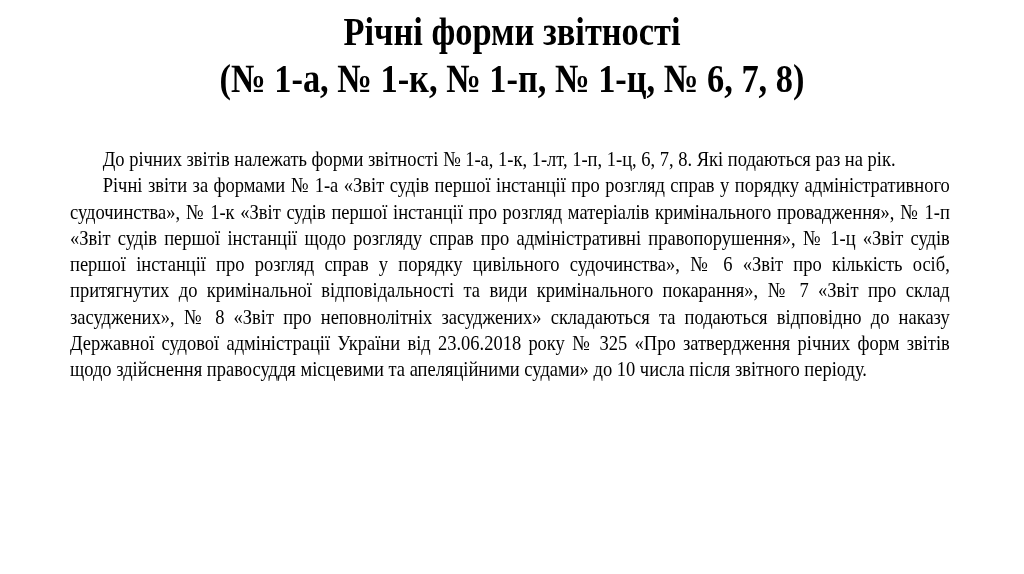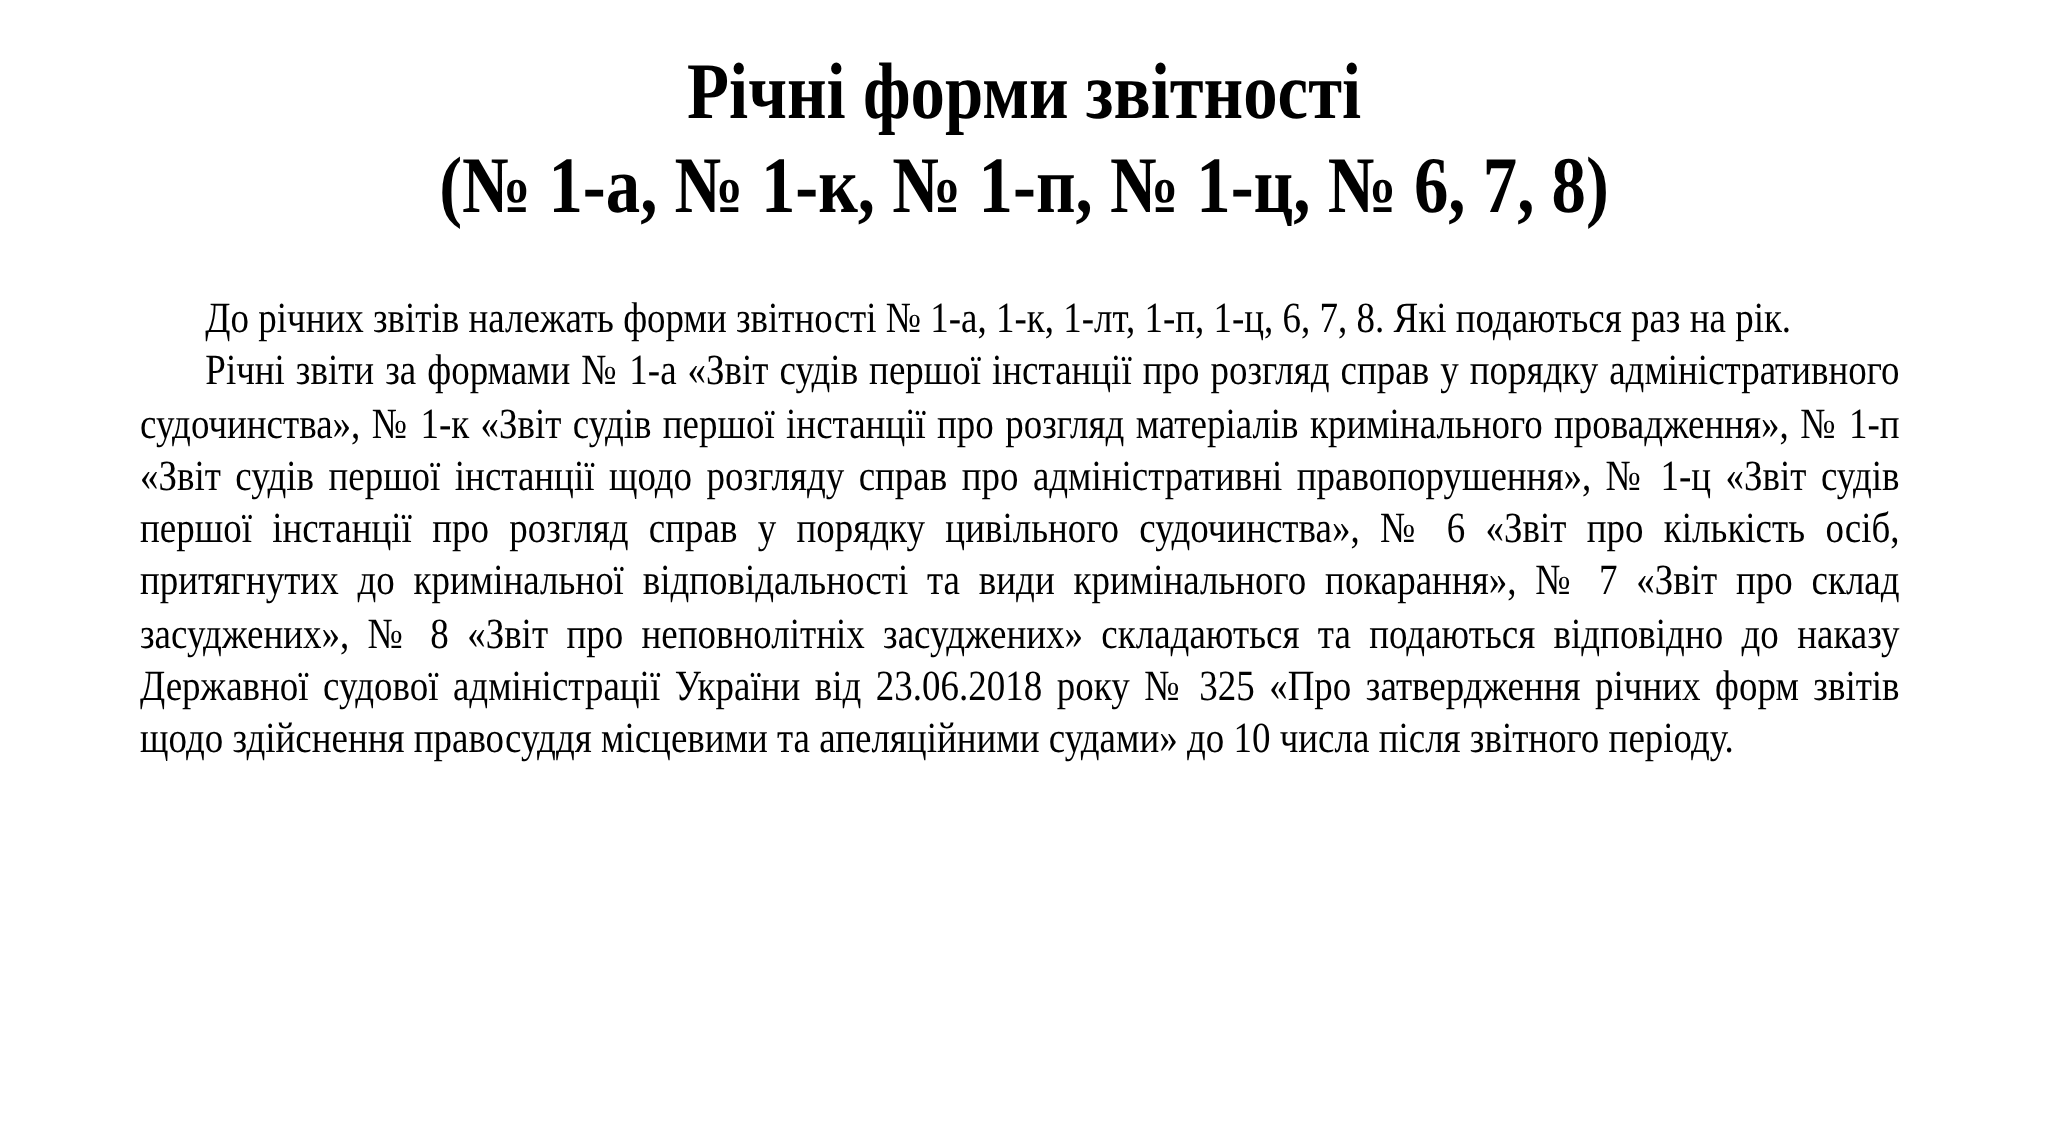--- a/index.html
+++ b/index.html
@@ -1,18 +1,18 @@
 <!DOCTYPE html>
 <html><head>
 <meta charset="utf-8">
 <style>
   html, body { margin:0; padding:0; background:#ffffff; }
   body { width:1024px; height:574px; overflow:hidden; position:relative; font-family:"Liberation Serif", serif; color:#000; }
   .slide { position:absolute; left:0; top:0; width:1024px; height:574px; background:#fff; }
-  .title { position:absolute; left:0; top:22px; width:1024px; text-align:center; font-weight:bold; font-size:40px; line-height:47px; }
+  .title { position:absolute; left:0; top:8px; width:1024px; text-align:center; font-weight:bold; font-size:40px; line-height:47px; }
   .title-inner { display:inline-block; transform:scaleX(0.86); transform-origin:center top; }
   .body { position:absolute; left:70px; top:146px; width:1023px; transform:scaleX(0.86); transform-origin:left top; font-size:21.5px; line-height:26.3px; text-align:justify; }
   .para { margin:0; text-indent:38px; text-align:justify; }
 </style>
 </head>
 <body>
 
 <div class="slide">
   <div class="title">
     <div class="title-inner">

